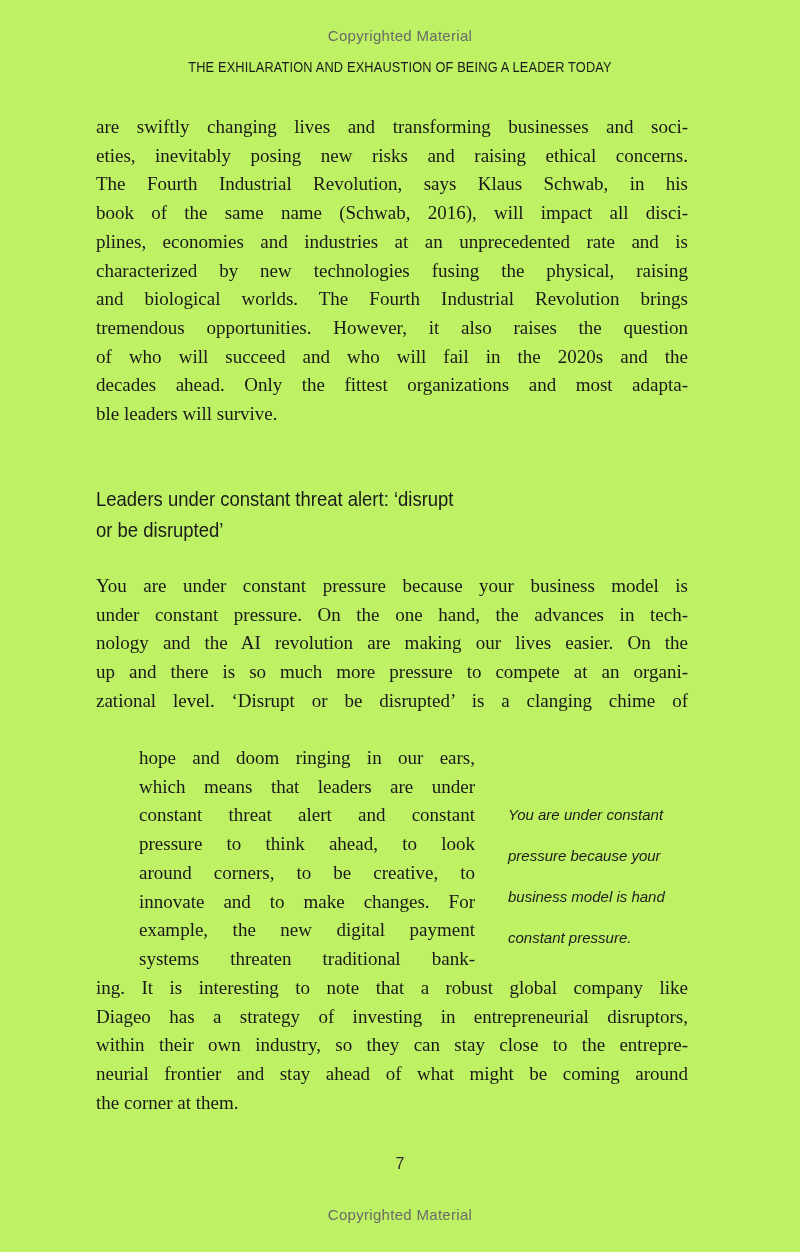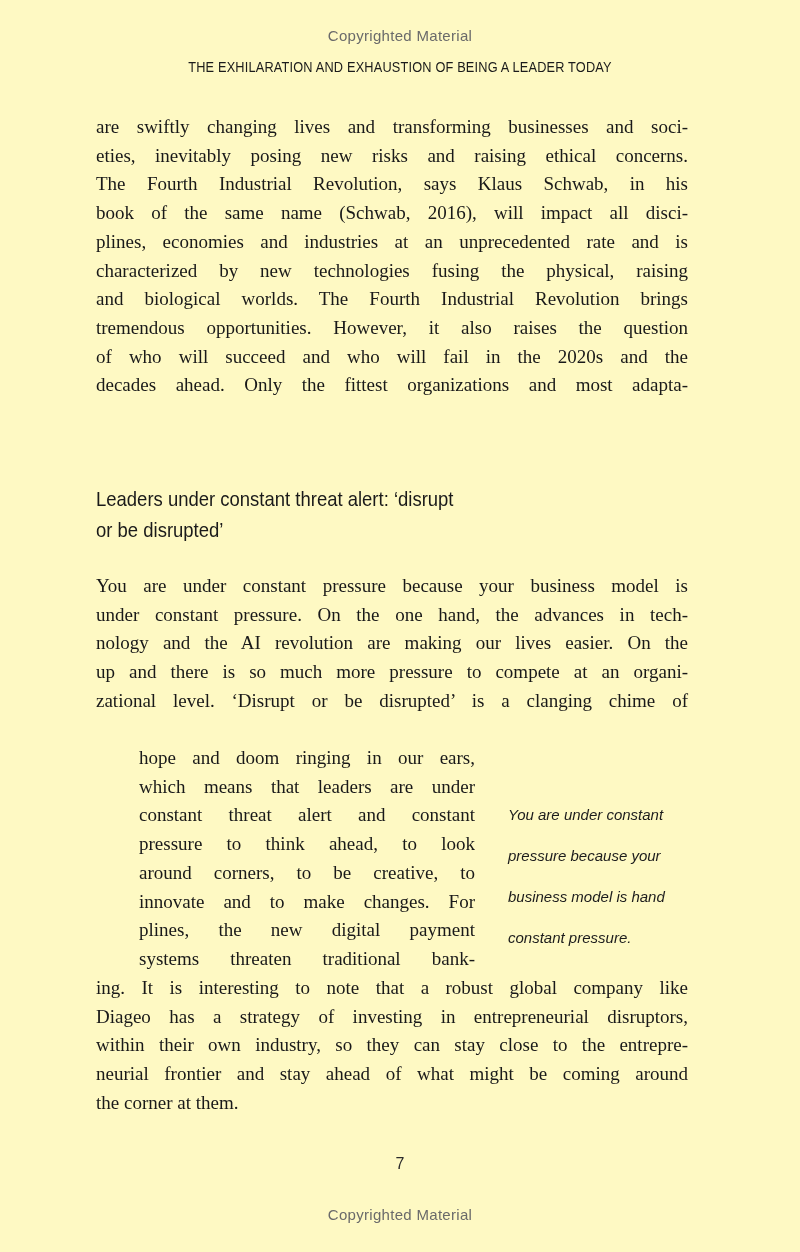--- a/index.html
+++ b/index.html
@@ -1,20 +1,20 @@
 <!DOCTYPE html>
 <html><head>
 <meta charset="utf-8">
 <style>
   html, body { margin: 0; padding: 0; background: #ffffff; }
   .page {
     position: relative;
     width: 800px;
     height: 1252px;
-    background: #fef9c3;
+    background: #bef264;
     font-family: "Liberation Serif", serif;
     color: #191919;
     overflow: hidden;
   }
   .centered {
     position: absolute;
     left: 0;
     width: 800px;
     text-align: center;
   }
@@ -104,20 +104,21 @@
           <div class="jl">eties, inevitably posing new risks and raising ethical concerns.</div>
           <div class="jl">The Fourth Industrial Revolution, says Klaus Schwab, in his</div>
           <div class="jl">book of the same name (Schwab, 2016), will impact all disci-</div>
           <div class="jl">plines, economies and industries at an unprecedented rate and is</div>
           <div class="jl">characterized by new technologies fusing the physical, raising</div>
           <div class="jl">and biological worlds. The Fourth Industrial Revolution brings</div>
           <div class="jl">tremendous opportunities. However, it also raises the question</div>
           <div class="jl">of who will succeed and who will fail in the 2020s and the</div>
           <div class="jl">decades ahead. Only the fittest organizations and most adapta-</div>
         </div>
+      <div class="ll">ble leaders will survive.</div>
     </div>
 
     <div class="block heading">
       <div>
           <div>Leaders under constant threat alert: ‘disrupt</div>
           <div>or be disrupted’</div>
         </div>
     </div>
 
     <div class="block par2a">
@@ -131,21 +132,21 @@
     </div>
 
     <div class="block wrap-row">
       <div class="narrow">
           <div class="jl">hope and doom ringing in our ears,</div>
           <div class="jl">which means that leaders are under</div>
           <div class="jl">constant threat alert and constant</div>
           <div class="jl">pressure to think ahead, to look</div>
           <div class="jl">around corners, to be creative, to</div>
           <div class="jl">innovate and to make changes. For</div>
-          <div class="jl">plines, the new digital payment</div>
+          <div class="jl">example, the new digital payment</div>
           <div class="jl">systems threaten traditional bank-</div>
         </div>
       <div class="pullquote">
         <div>
             <div>You are under constant</div>
             <div>pressure because your</div>
             <div>business model is hand</div>
             <div>constant pressure.</div>
           </div>
       </div>

